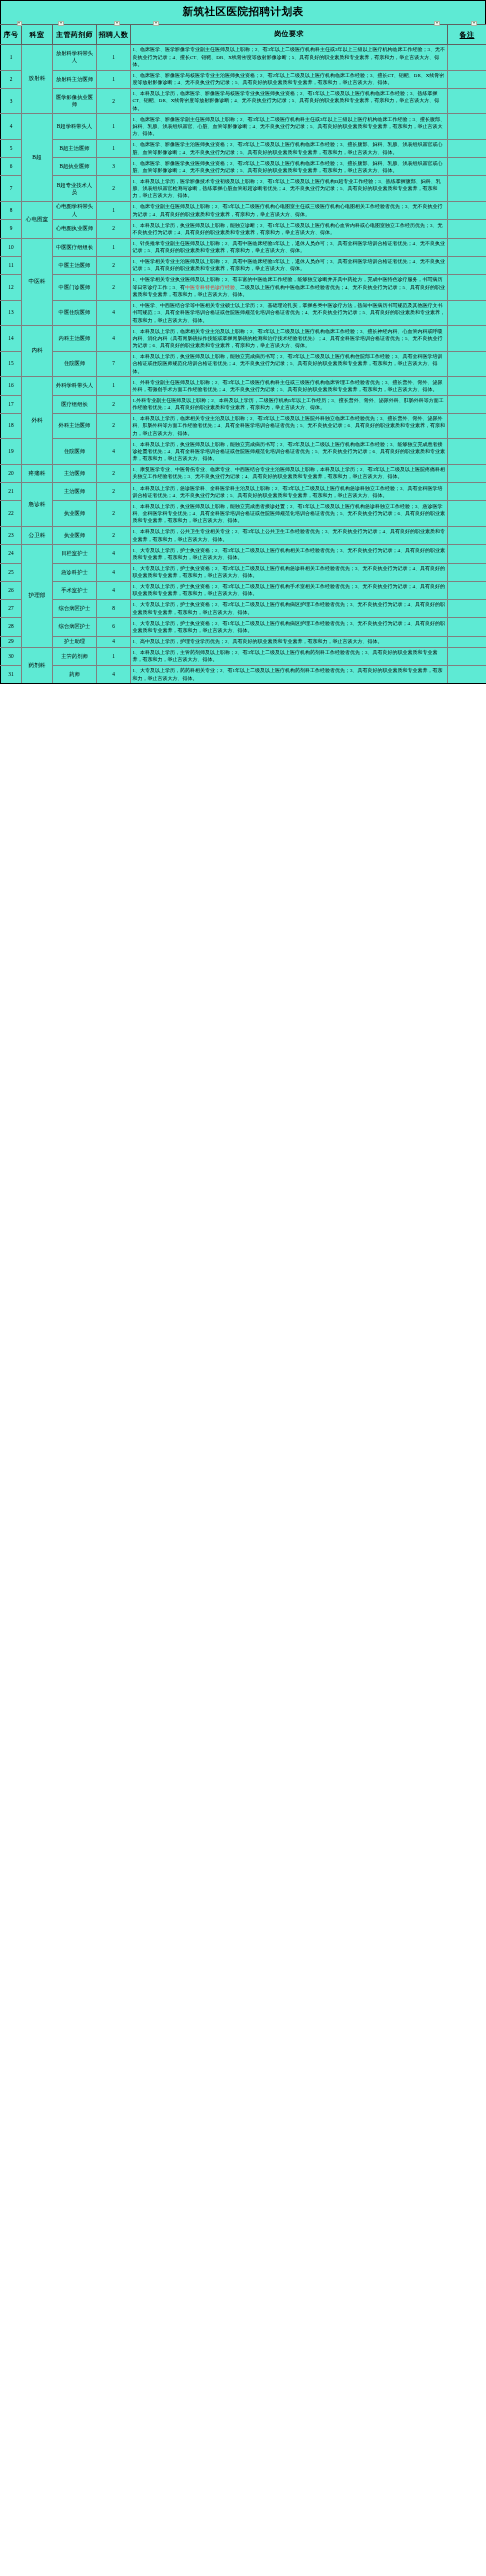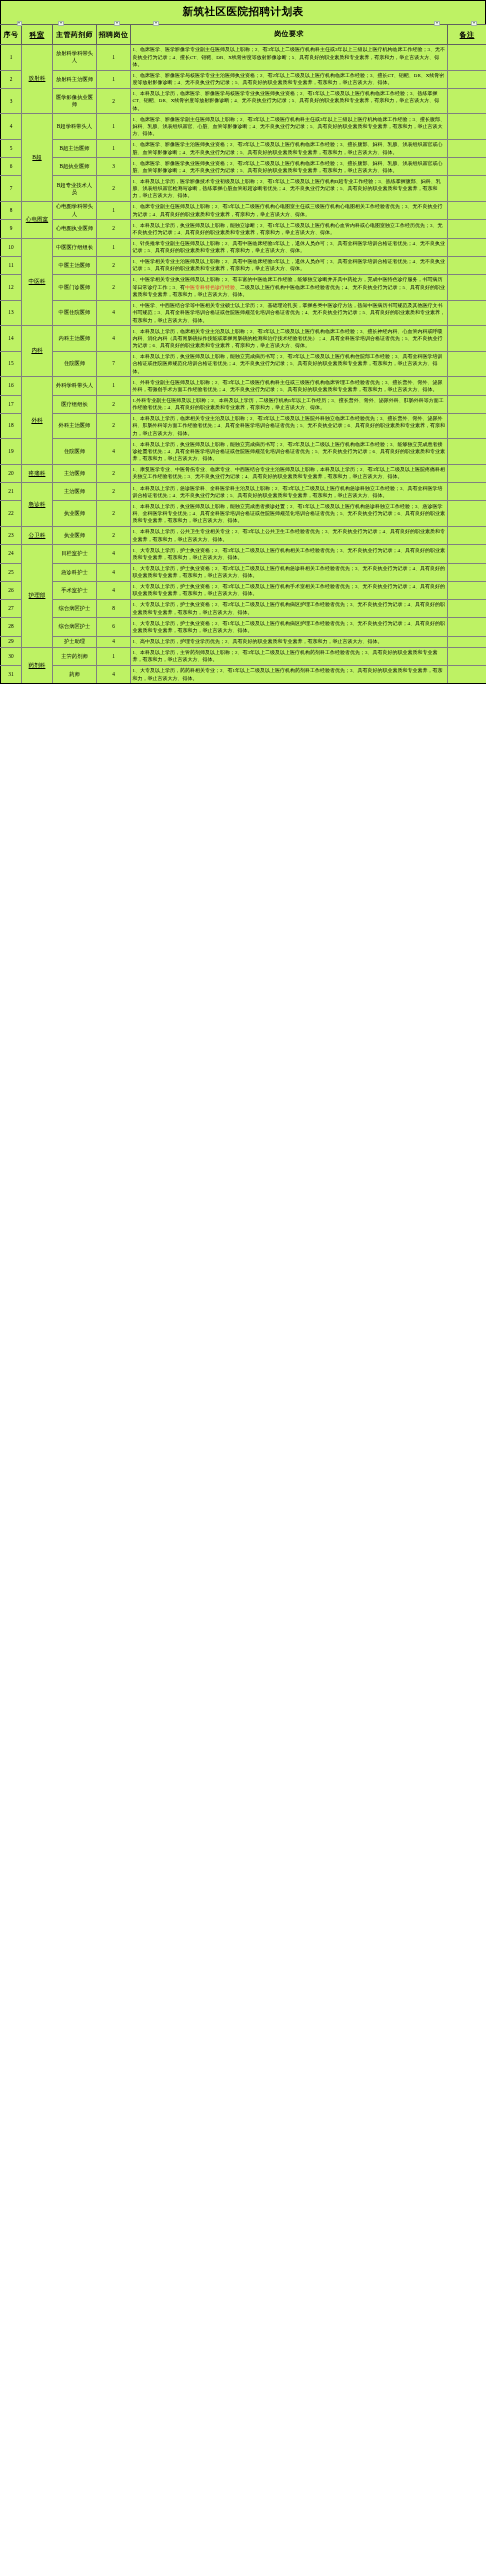--- a/index.html
+++ b/index.html
@@ -4,21 +4,21 @@
 <style>
   * { box-sizing: border-box; }
   html, body {
     margin: 0; padding: 0;
     background: #ffffff;
     font-family: "Liberation Serif", "DejaVu Serif", serif;
   }
   .page {
     width: 486px;
     position: relative;
-    background: #bef264;
+    background: #5eead4;
     padding: 0;
   }
   .title-band {
     position: relative;
     height: 24px;
     border-left: 1.4px solid #000;
     border-right: 1.4px solid #000;
     border-top: 1.4px solid #000;
   }
   .doc-title {
@@ -68,21 +68,21 @@
   }
   table.sheet thead th {
     border: 0.7px solid #606060;
     font-size: 7px;
     font-weight: bold;
     text-align: center;
     height: 20px;
     letter-spacing: 0.4px;
   }
   .c-no    { width: 21px; text-align: center; }
-  .c-dept  { width: 31px; text-align: center; text-decoration: underline; }
+  .c-dept  { width: 31px; text-align: center; }
   .c-post  { width: 44px; text-align: center; }
   .c-num   { width: 34px; text-align: center; }
   .c-req   { width: 317px; text-align: left; line-height: 1.45; }
   .c-note  { width: 39px; text-align: center; text-decoration: underline; }
   td.c-req { padding: 3.5px 2.8px 3.5px 3.5px; }
   td.c-no, td.c-dept, td.c-post, td.c-num { font-size: 5.3px; line-height: 1.35; }
   td.c-dept { font-size: 5.6px; }
   .hl-red { color: #e03030; }
   .outer-left  { border-left: 1.4px solid #000 !important; }
   .outer-right { border-right: 1.4px solid #000 !important; }
@@ -116,21 +116,21 @@
         </div>
     </div>
   </div>
 
   <table class="sheet">
     <thead>
       <tr>
         <th class="c-no outer-left">序号</th>
         <th class="c-dept">科室</th>
         <th class="c-post">主管药剂师</th>
-        <th class="c-num">招聘岗位</th>
+        <th class="c-num">招聘人数</th>
         <th class="c-req">岗位要求</th>
         <th class="c-note outer-right">备注</th>
       </tr>
     </thead>
     <tbody id="table-body">
         <tr>
           <td class="c-no outer-left">1</td>
           <td class="c-dept" rowspan="3">放射科</td>
           <td class="c-post">放射科学科带头人</td>
           <td class="c-num">1</td>

